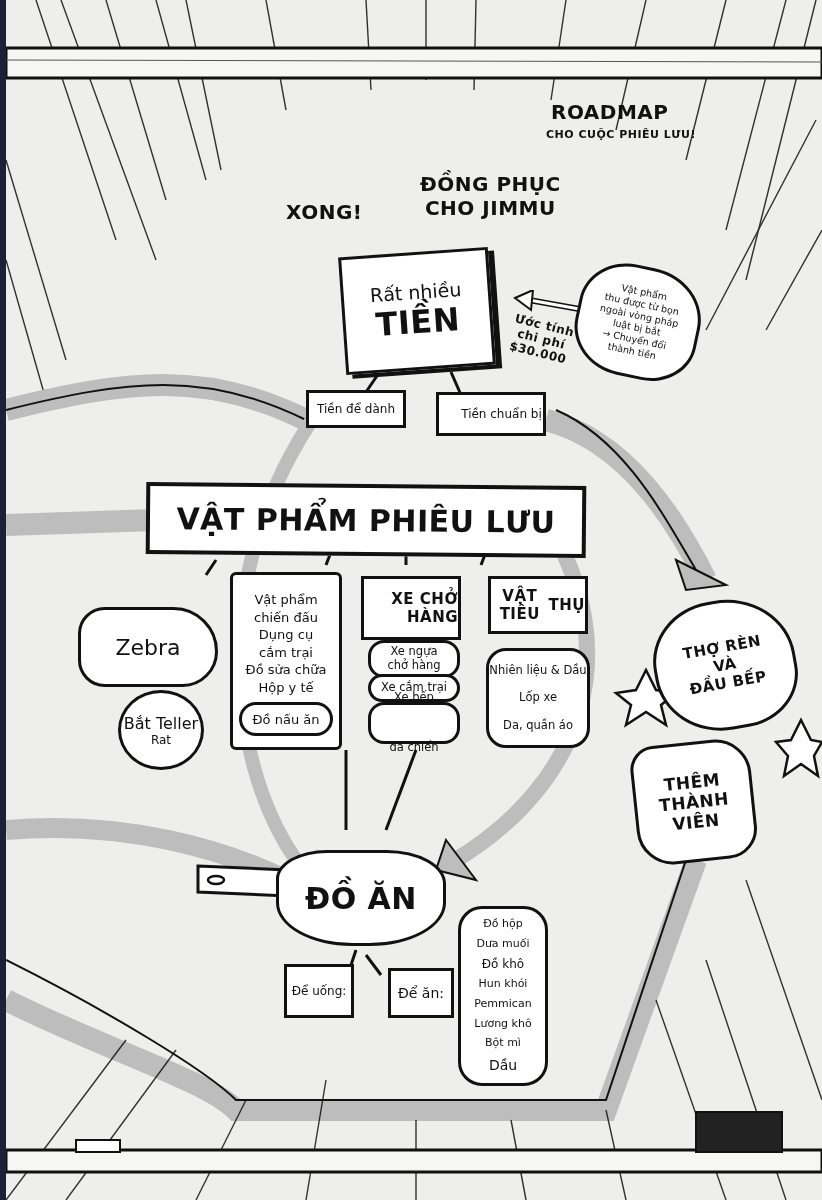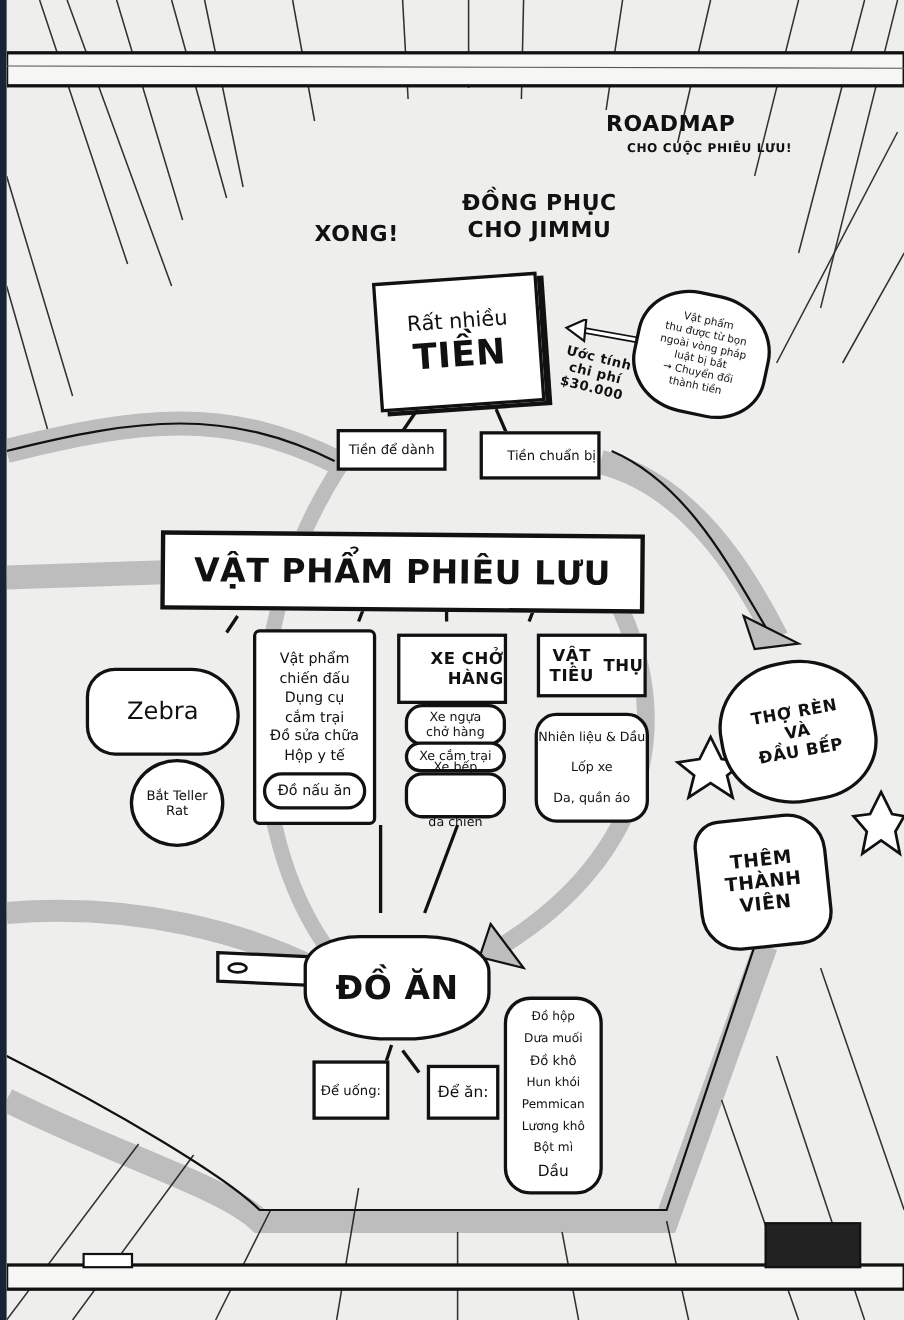--- a/index.html
+++ b/index.html
@@ -91,21 +91,21 @@
         <path d="M375 975 L 360 955"></path>
     </g>
 
     <g fill="#fff" stroke="#111" stroke-width="2.5">
       <polygon points="630,690 640,670 650,690 670,693 655,705 660,725 640,712 620,725 625,705 610,693"></polygon>
       <polygon points="785,740 795,720 805,740 816,742 808,756 812,776 795,764 778,776 782,756 770,742"></polygon>
     </g>
   </svg>
 
   <div class="abs hand" style="left:545px; top:100px; font-size:20px;">ROADMAP</div>
-  <div class="abs hand" style="left:540px; top:128px; font-size:11px;margin-left:24px;">CHO CUỘC PHIÊU LƯU!</div>
+  <div class="abs hand" style="left:540px; top:128px; font-size:11px;">CHO CUỘC PHIÊU LƯU!</div>
   <div class="abs hand" style="left:280px; top:200px; font-size:20px;">XONG!</div>
   <div class="abs hand" style="left:414px; top:172px; font-size:20px; text-align:center;">
     <div>ĐỒNG PHỤC</div>
     <div>CHO JIMMU</div>
   </div>
 
   <div class="box" style="left:336px; top:252px; width:150px; height:118px; flex-direction:column; transform:rotate(-4deg); box-shadow:6px 4px 0 #111;">
     <div style="font-size:19px;">Rất nhiều</div>
     <div class="hand" style="font-size:32px;">TIỀN</div>
   </div>
@@ -135,21 +135,21 @@
 
   <div class="box" style="left:300px; top:390px; width:100px; height:38px; font-size:12px;">Tiền để dành</div>
   <div class="box" style="left:430px; top:392px; width:110px; height:44px; font-size:12px;padding-left:21px;">Tiền chuẩn bị</div>
 
   <div class="box hand" style="left:140px; top:484px; width:440px; height:72px; font-size:30px; border-width:4px; transform:rotate(0.5deg);">VẬT PHẨM PHIÊU LƯU</div>
 
   <div class="cloud" style="left:72px; top:575px; width:140px; height:80px; border-radius:30px 50px 40px 30px;margin-top:32px;">
     <div style="font-size:22px;">Zebra</div>
   </div>
   <div class="cloud" style="left:112px; top:690px; width:86px; height:80px; border-radius:50%;">
-    <div style="font-size:12px;">Bắt Teller</div>
+    <div style="font-size:16px;">Bắt Teller</div>
     <div style="font-size:12px;">Rat</div>
   </div>
 
   <div class="box" style="left:224px; top:572px; width:112px; height:178px; flex-direction:column; justify-content:flex-start; padding-top:16px; border-radius:6px;">
     <div class="stack item">
       <span>Vật phẩm</span>
       <span>chiến đấu</span>
       <span>Dụng cụ</span>
       <span>cắm trại</span>
       <span>Đồ sửa chữa</span>

